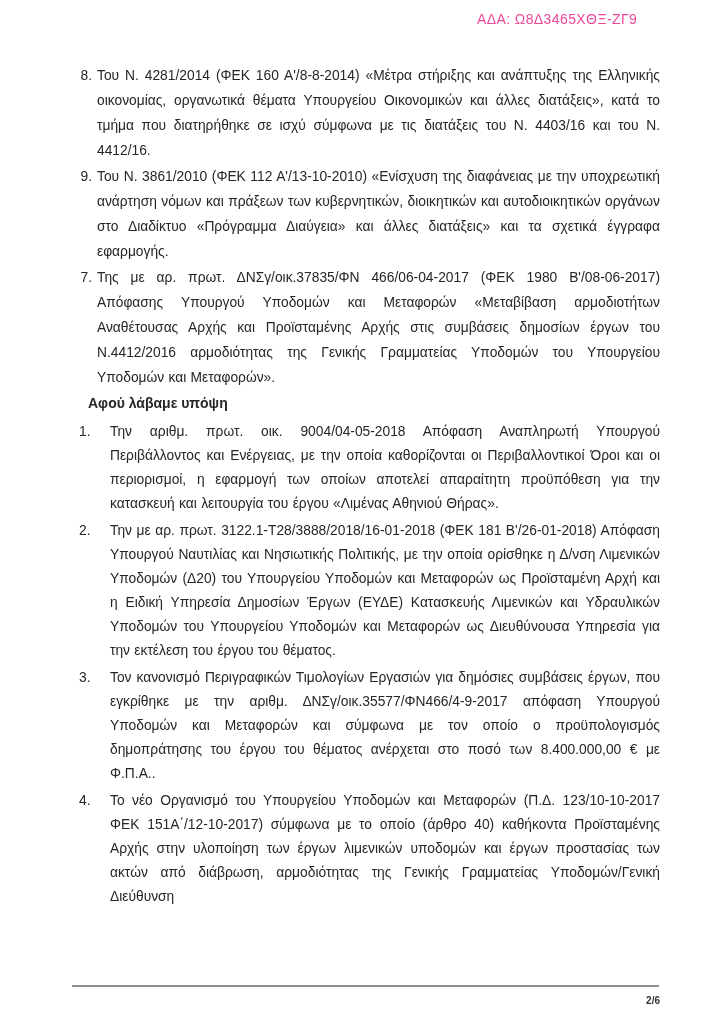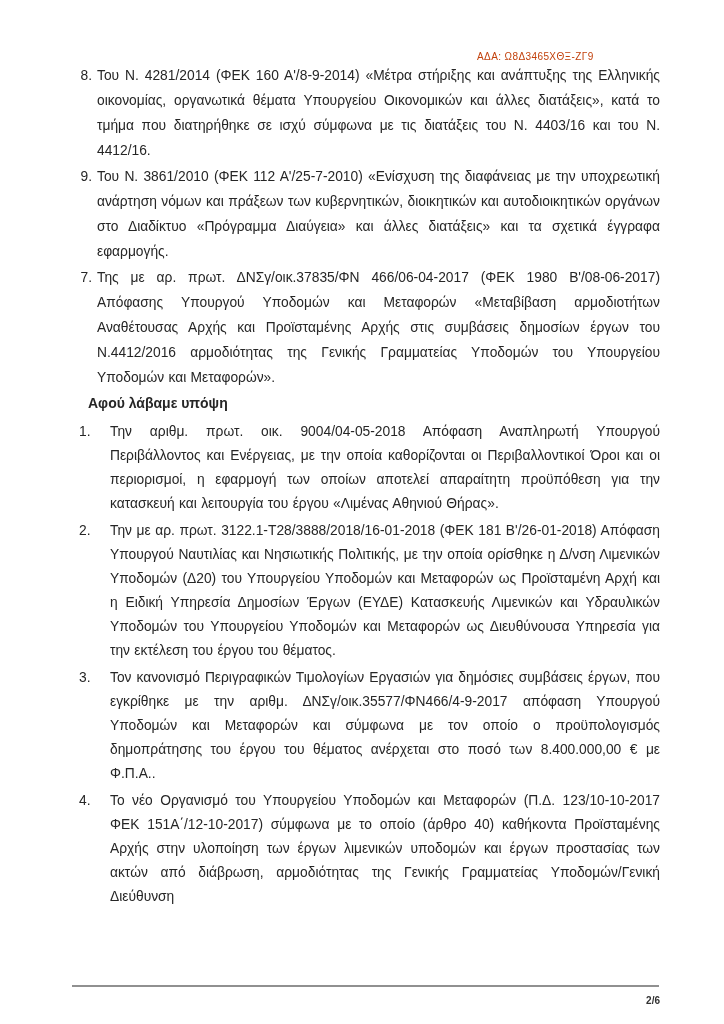--- a/index.html
+++ b/index.html
@@ -9,25 +9,24 @@
     height: 1024px;
     position: relative;
     font-family: "Liberation Sans", "DejaVu Sans", sans-serif;
     color: #262626;
     overflow: hidden;
   }
   .ada-code {
     position: absolute;
     top: 11px;
     left: 477px;
-    font-size: 10px;
+    font-size: 14px;
     letter-spacing: 0.4px;
-    color: #c2410c;
+    color: #ec4899;
     white-space: nowrap;
-    margin-top: 40px;
   }
   .content {
     position: absolute;
     left: 66px;
     top: 63px;
     width: 594px;
   }
   .legal-list .li {
     position: relative;
     padding-left: 31px;
@@ -88,24 +87,24 @@
 </style>
 </head>
 <body>
 
 <div class="ada-code">ΑΔΑ: Ω8Δ3465ΧΘΞ-ΖΓ9</div>
 
 <div class="content">
 
   <div class="legal-list">
     <div class="li">
-      <span class="num">8.</span><span class="txt">Του Ν. 4281/2014 (ΦΕΚ 160 Α'/8-9-2014) «Μέτρα στήριξης και ανάπτυξης της Ελληνικής οικονομίας, οργανωτικά θέματα Υπουργείου Οικονομικών και άλλες διατάξεις», κατά το τμήμα που διατηρήθηκε σε ισχύ σύμφωνα με τις διατάξεις του Ν. 4403/16 και του Ν. 4412/16.</span>
+      <span class="num">8.</span><span class="txt">Του Ν. 4281/2014 (ΦΕΚ 160 Α'/8-8-2014) «Μέτρα στήριξης και ανάπτυξης της Ελληνικής οικονομίας, οργανωτικά θέματα Υπουργείου Οικονομικών και άλλες διατάξεις», κατά το τμήμα που διατηρήθηκε σε ισχύ σύμφωνα με τις διατάξεις του Ν. 4403/16 και του Ν. 4412/16.</span>
     </div>
     <div class="li">
-      <span class="num">9.</span><span class="txt">Του Ν. 3861/2010 (ΦΕΚ 112 Α'/25-7-2010) «Ενίσχυση της διαφάνειας με την υποχρεωτική ανάρτηση νόμων και πράξεων των κυβερνητικών, διοικητικών και αυτοδιοικητικών οργάνων στο Διαδίκτυο «Πρόγραμμα Διαύγεια» και άλλες διατάξεις» και τα σχετικά έγγραφα εφαρμογής.</span>
+      <span class="num">9.</span><span class="txt">Του Ν. 3861/2010 (ΦΕΚ 112 Α'/13-10-2010) «Ενίσχυση της διαφάνειας με την υποχρεωτική ανάρτηση νόμων και πράξεων των κυβερνητικών, διοικητικών και αυτοδιοικητικών οργάνων στο Διαδίκτυο «Πρόγραμμα Διαύγεια» και άλλες διατάξεις» και τα σχετικά έγγραφα εφαρμογής.</span>
     </div>
     <div class="li">
       <span class="num">7.</span><span class="txt">Της με αρ. πρωτ. ΔΝΣγ/οικ.37835/ΦΝ 466/06-04-2017 (ΦΕΚ 1980 Β'/08-06-2017) Απόφασης Υπουργού Υποδομών και Μεταφορών «Μεταβίβαση αρμοδιοτήτων Αναθέτουσας Αρχής και Προϊσταμένης Αρχής στις συμβάσεις δημοσίων έργων του Ν.4412/2016 αρμοδιότητας της Γενικής Γραμματείας Υποδομών του Υπουργείου Υποδομών και Μεταφορών».</span>
     </div>
   </div>
 
   <div class="section-heading">Αφού λάβαμε υπόψη</div>
 
   <div class="consider-list">
     <div class="li">

